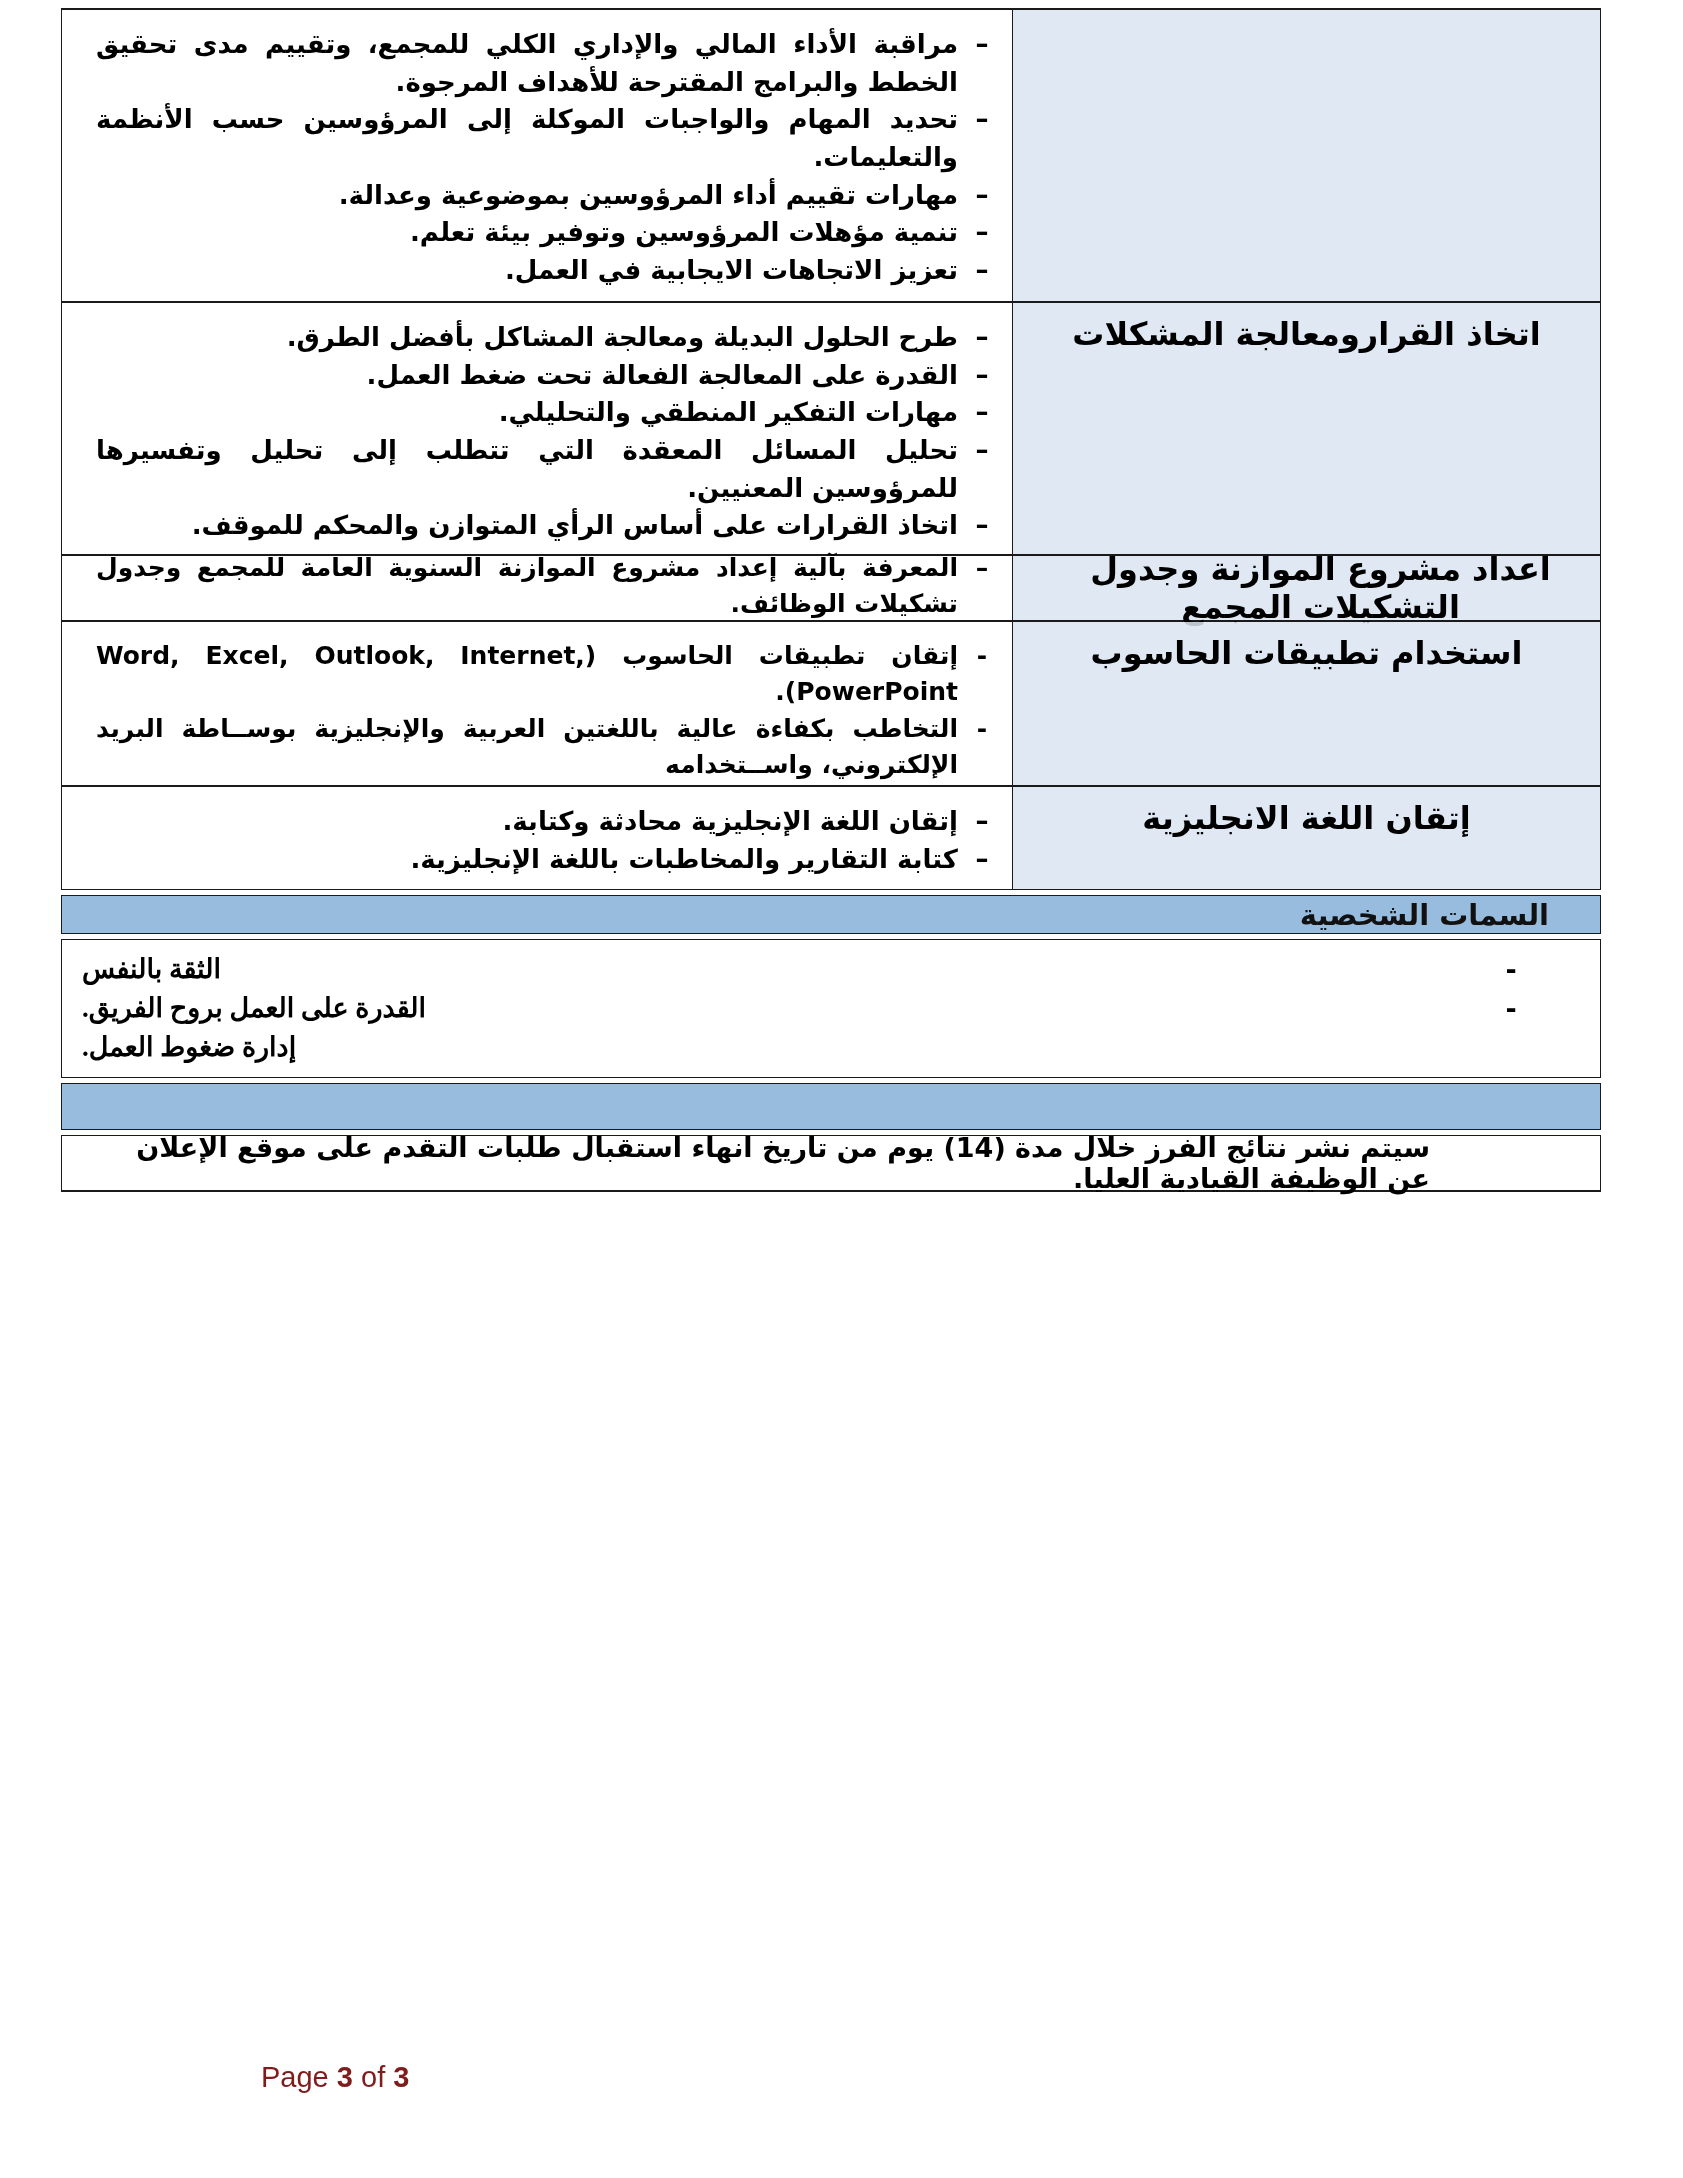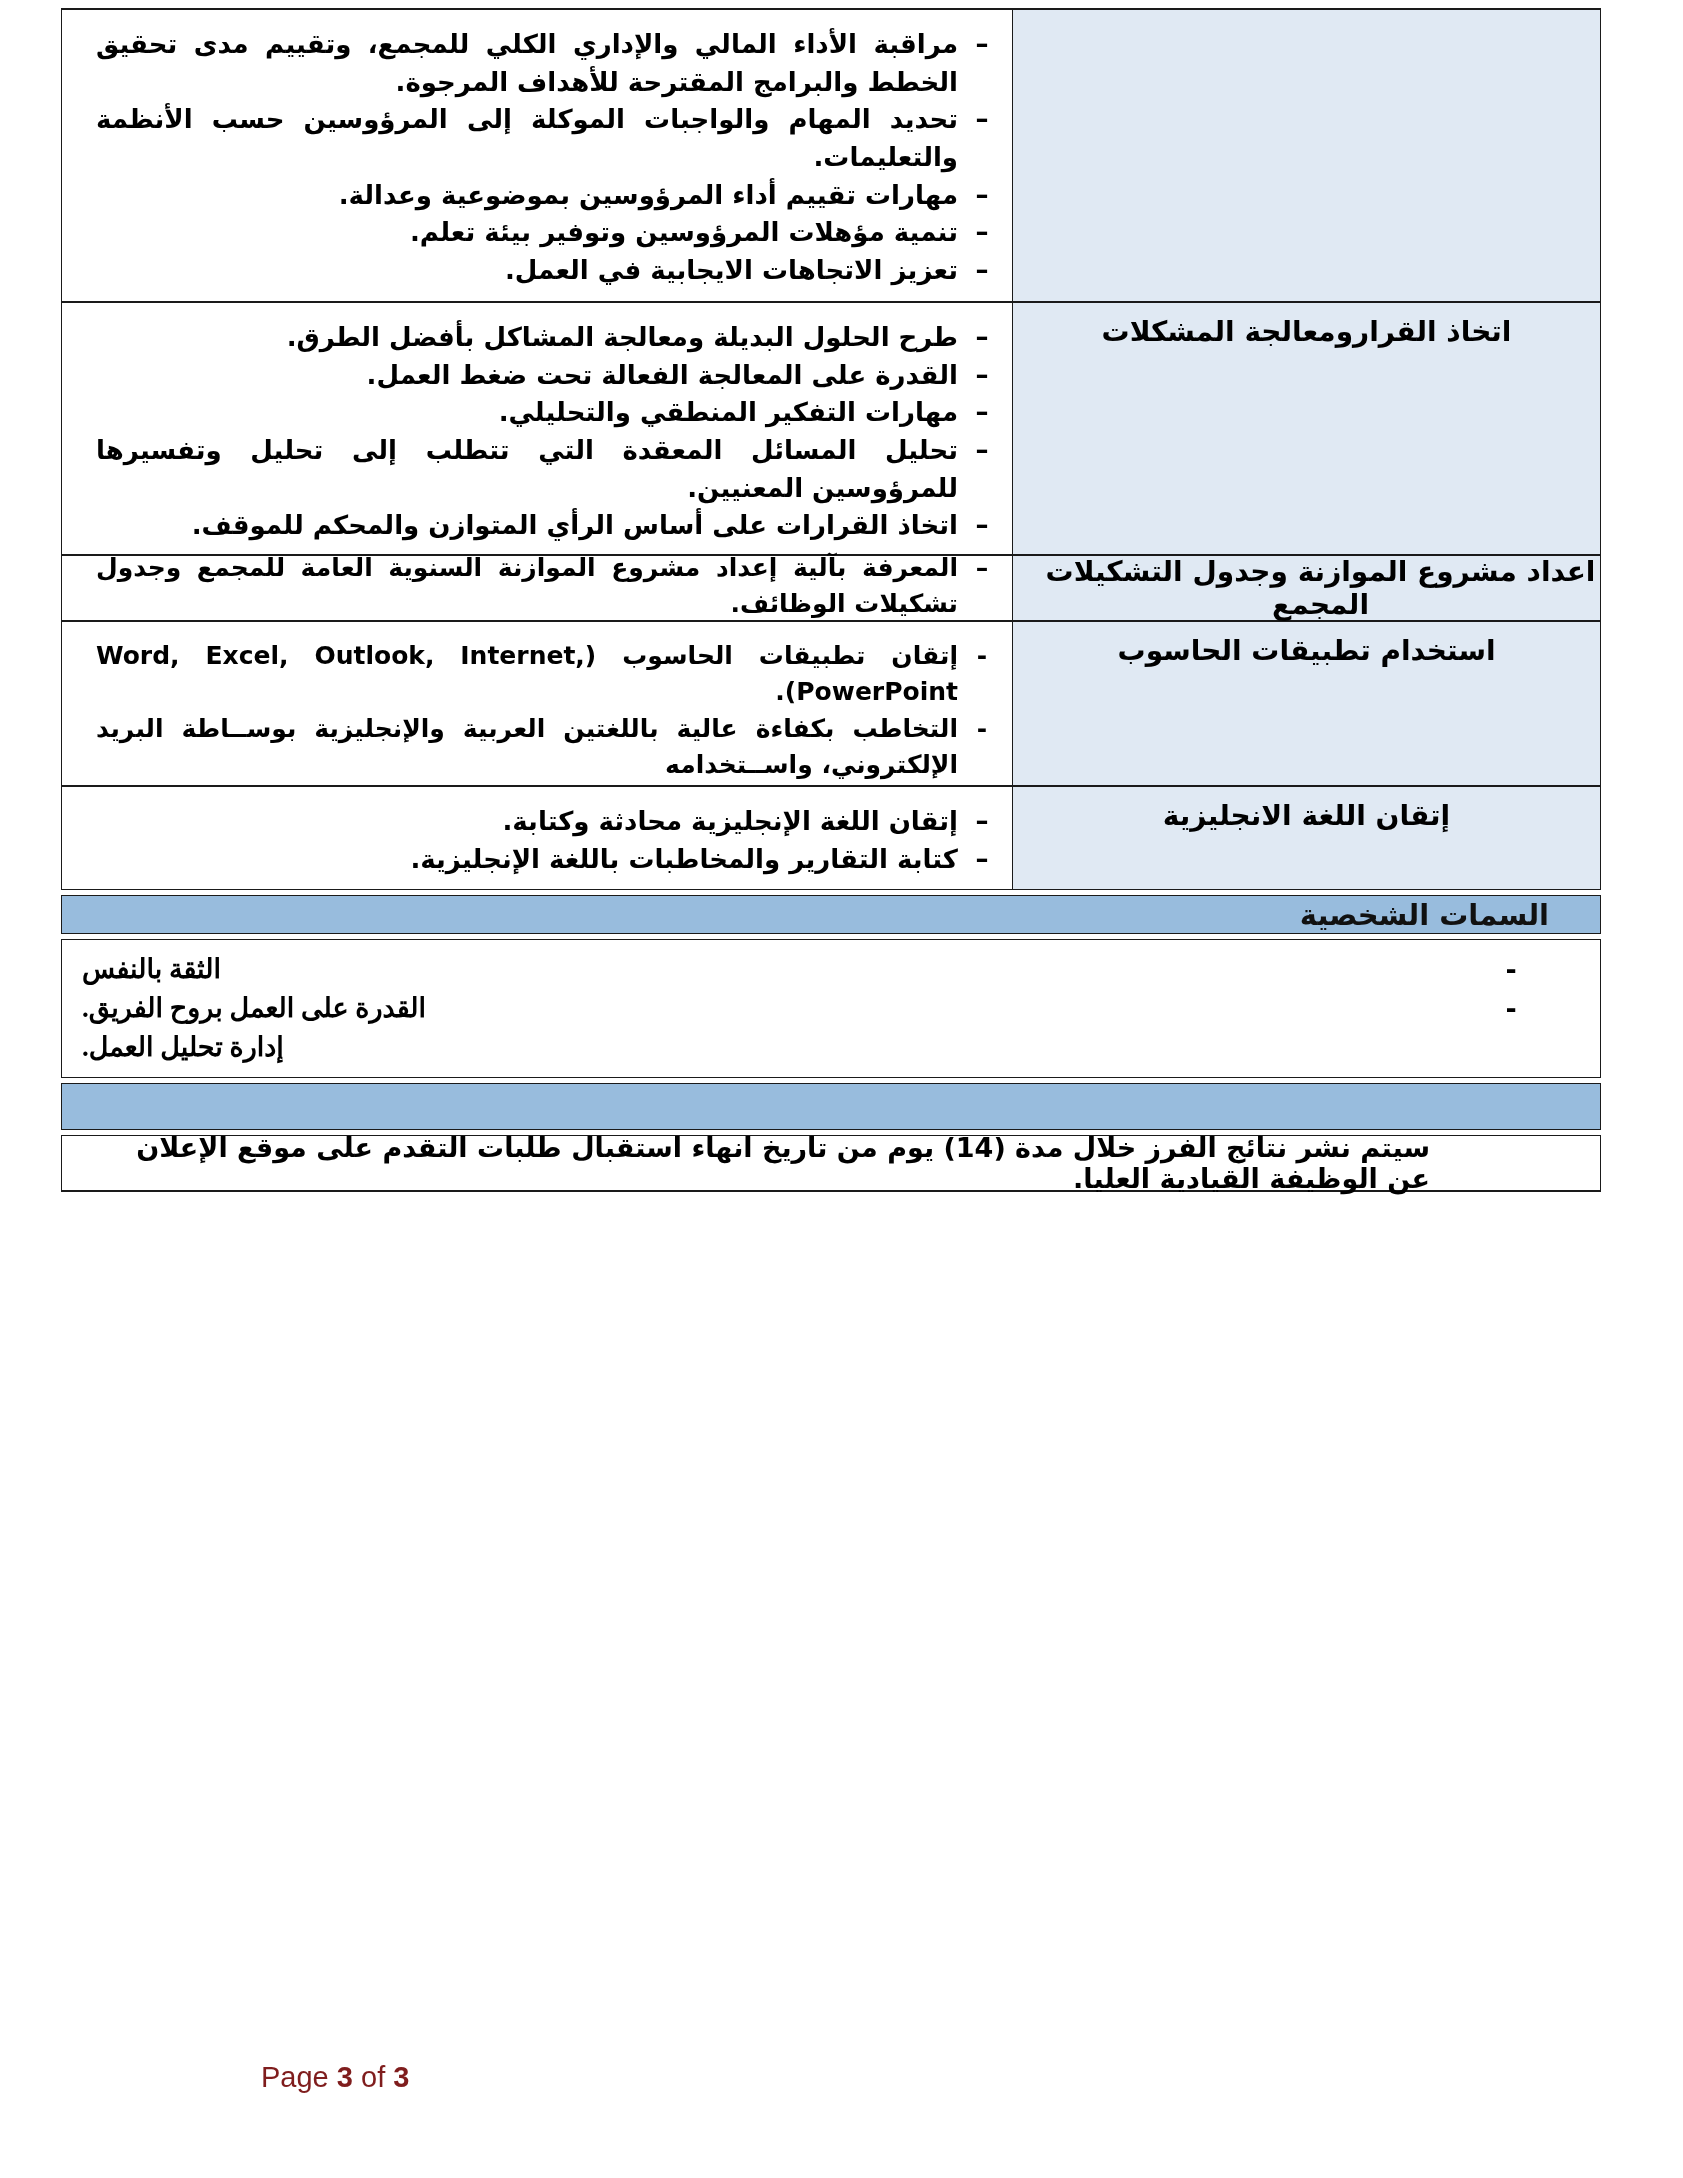--- a/index.html
+++ b/index.html
@@ -16,21 +16,21 @@
   
   .watermark-layer{position:absolute;inset:0;z-index:1;overflow:hidden;}
 
   
   .doc-wrap{position:absolute;left:61px;top:8px;width:1540px;z-index:2;direction:rtl;}
   .block-a{border:1.6px solid var(--c-border);border-top-width:2px;}
   .trow{display:flex;border-bottom:2.2px solid var(--c-border);}
   .trow:last-child{border-bottom:none;}
   .cell-header{flex:0 0 588px;background:var(--c-header-cell);border-left:1.6px solid var(--c-border);
     display:flex;justify-content:center;align-items:flex-start;padding-top:12px;
-    font-weight:bold;font-size:28px;text-align:center;}
+    font-weight:bold;font-size:32px;text-align:center;}
   .cell-header.vcenter{align-items:center;padding-top:0;padding-left:28px;}
   .cell-bullets{flex:1 1 auto;min-width:0;}
   .blist{height:100%;display:flex;flex-direction:column;justify-content:space-between;padding:16px 20px 20px 34px;}
   .blist.center{justify-content:center;}
   .li{display:flex;gap:14px;align-items:flex-start;font-weight:bold;line-height:1.45;}
   .marker{flex:0 0 20px;text-align:center;}
   .btxt{flex:1 1 auto;text-align:justify;}
   .li.small{font-size:22px;margin-right:36px;}
   .li.small .btxt{text-align:right;}
   .r1 {height:293px;} .r1 .li{font-size:26px;}
@@ -191,21 +191,21 @@
           <div class="li">
             <span class="marker">-</span>
             <span class="btxt">الثقة بالنفس</span>
           </div>
           <div class="li">
             <span class="marker">-</span>
             <span class="btxt">القدرة على العمل بروح الفريق.</span>
           </div>
           <div class="li indent">
             <span class="marker"></span>
-            <span class="btxt">إدارة تحليل العمل.</span>
+            <span class="btxt">إدارة ضغوط العمل.</span>
           </div>
         </div>
     </div>
 
     <div class="band empty"></div>
 
     <div class="note-box">
       <p>سيتم نشر نتائج الفرز خلال مدة (14) يوم من تاريخ انهاء استقبال طلبات التقدم على موقع الإعلان عن الوظيفة القيادية العليا.</p>
     </div>
 

